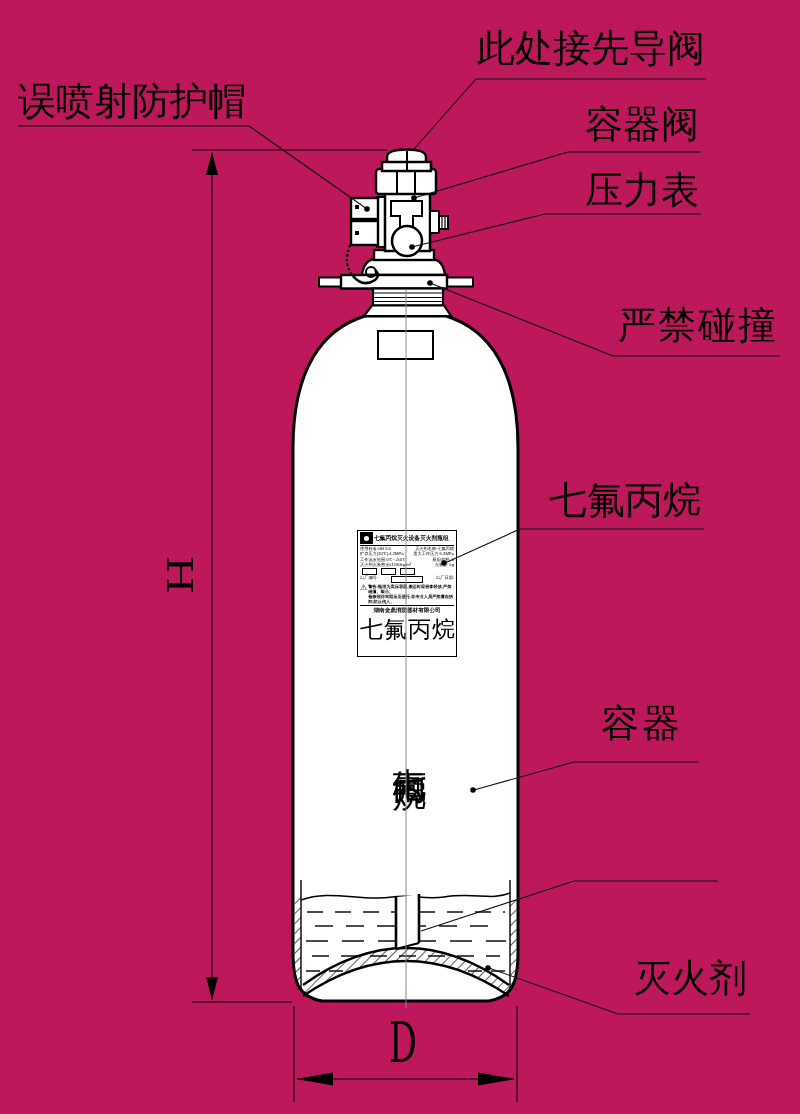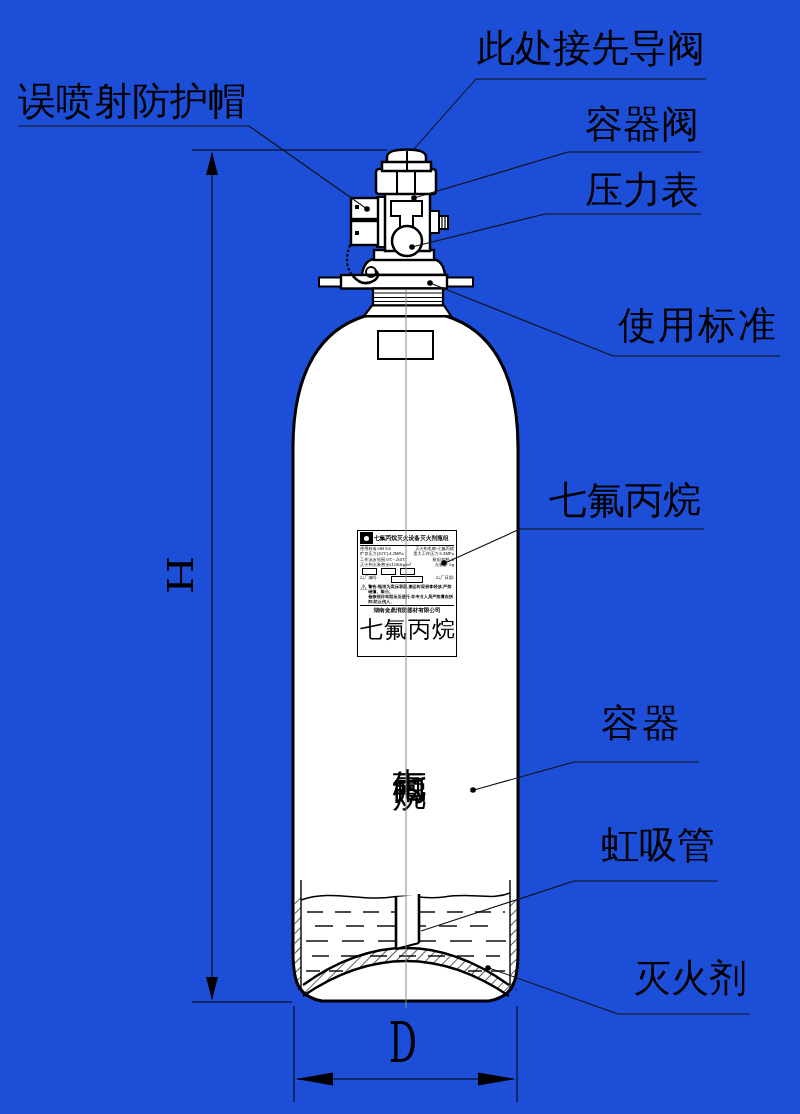--- a/index.html
+++ b/index.html
@@ -1,16 +1,16 @@
 <!DOCTYPE html>
 <html><head>
 <meta charset="utf-8">
 <style>
   html,body{margin:0;padding:0;background:#fff;}
-  #stage{position:relative;width:800px;height:1114px;background:#1d4ed8;overflow:hidden;
+  #stage{position:relative;width:800px;height:1114px;background:#be185d;overflow:hidden;
          font-family:"Liberation Sans",sans-serif;color:#000;text-decoration:underline;}
   svg{position:absolute;left:0;top:0;}
   #drawing{z-index:1;}
   #overlay{z-index:3;pointer-events:none;}
   .callout{position:absolute;z-index:2;font-size:38px;line-height:1.1;color:#000;
            white-space:nowrap;letter-spacing:0px;font-weight:400;}
   .dimletter{position:absolute;z-index:2;font-family:"DejaVu Serif",serif;color:#000;
              display:flex;align-items:center;justify-content:center;}
   .brand-mark{position:absolute;z-index:2;font-size:36px;letter-spacing:2px;white-space:nowrap;}
   .agent-vert{position:absolute;z-index:2;writing-mode:vertical-rl;text-orientation:upright;
@@ -188,24 +188,23 @@
       <line x1="618" y1="1014" x2="750" y2="1014"></line>
       <line x1="618" y1="1014" x2="489" y2="968"></line>
       <circle cx="488" cy="968" r="2.8" fill="#000" stroke="none"></circle>
     </g>
   </svg>
 
   <div class="callout" style="left:477px;top:28px;">此处接先导阀</div>
   <div class="callout" style="left:18px;top:81px;text-align:right;">误喷射防护帽</div>
   <div class="callout" style="left:585px;top:104px;">容器阀</div>
   <div class="callout" style="left:585px;top:170px;text-align:right;">压力表</div>
-  <div class="callout" style="left:618px;top:305px;letter-spacing:2px;">使用标准</div>
+  <div class="callout" style="left:618px;top:305px;letter-spacing:2px;">严禁碰撞</div>
   <div class="callout" style="left:549px;top:480px;">七氟丙烷</div>
   <div class="callout" style="left:601px;top:703px;letter-spacing:3px;">容器</div>
-  <div class="callout" style="left:601px;top:825px;">虹吸管</div>
   <div class="callout" style="left:633px;top:958px;text-align:right;">灭火剂</div>
 
   <div class="dimletter" style="left:154px;top:549px;width:52px;height:52px;font-size:44px;transform:rotate(90deg) scale(1,.8);">H</div>
   <div class="dimletter" style="left:377px;top:1012px;width:52px;height:60px;font-size:56px;transform:scale(.62,1);">D</div>
 
   <div class="agent-vert" style="left:387px;top:741px;height:165px;">七氟丙烷</div>
 
   <div id="plate">
     <div class="np-head">
       <span class="np-logo"></span>

